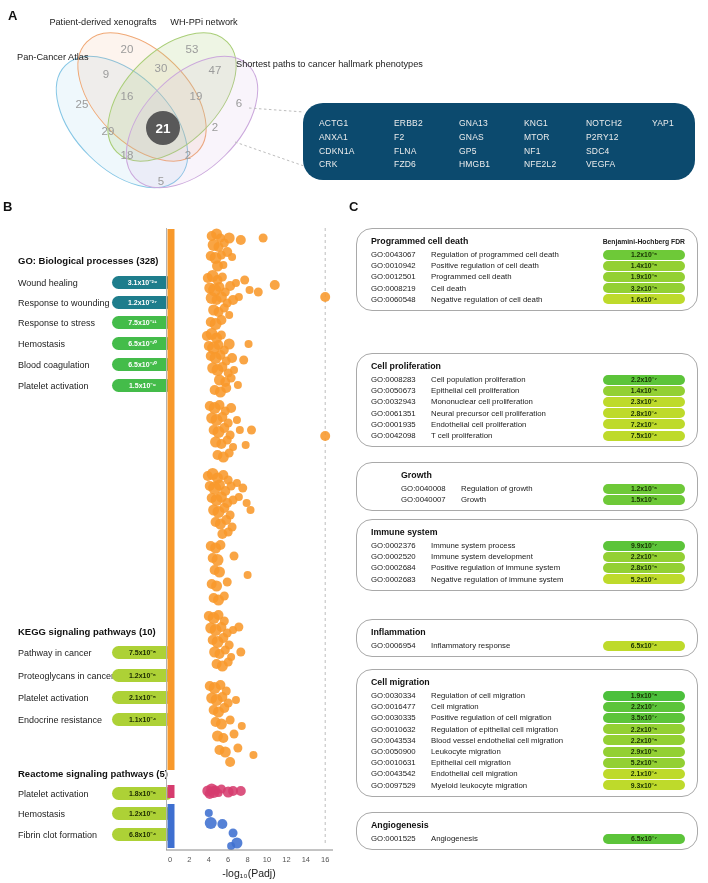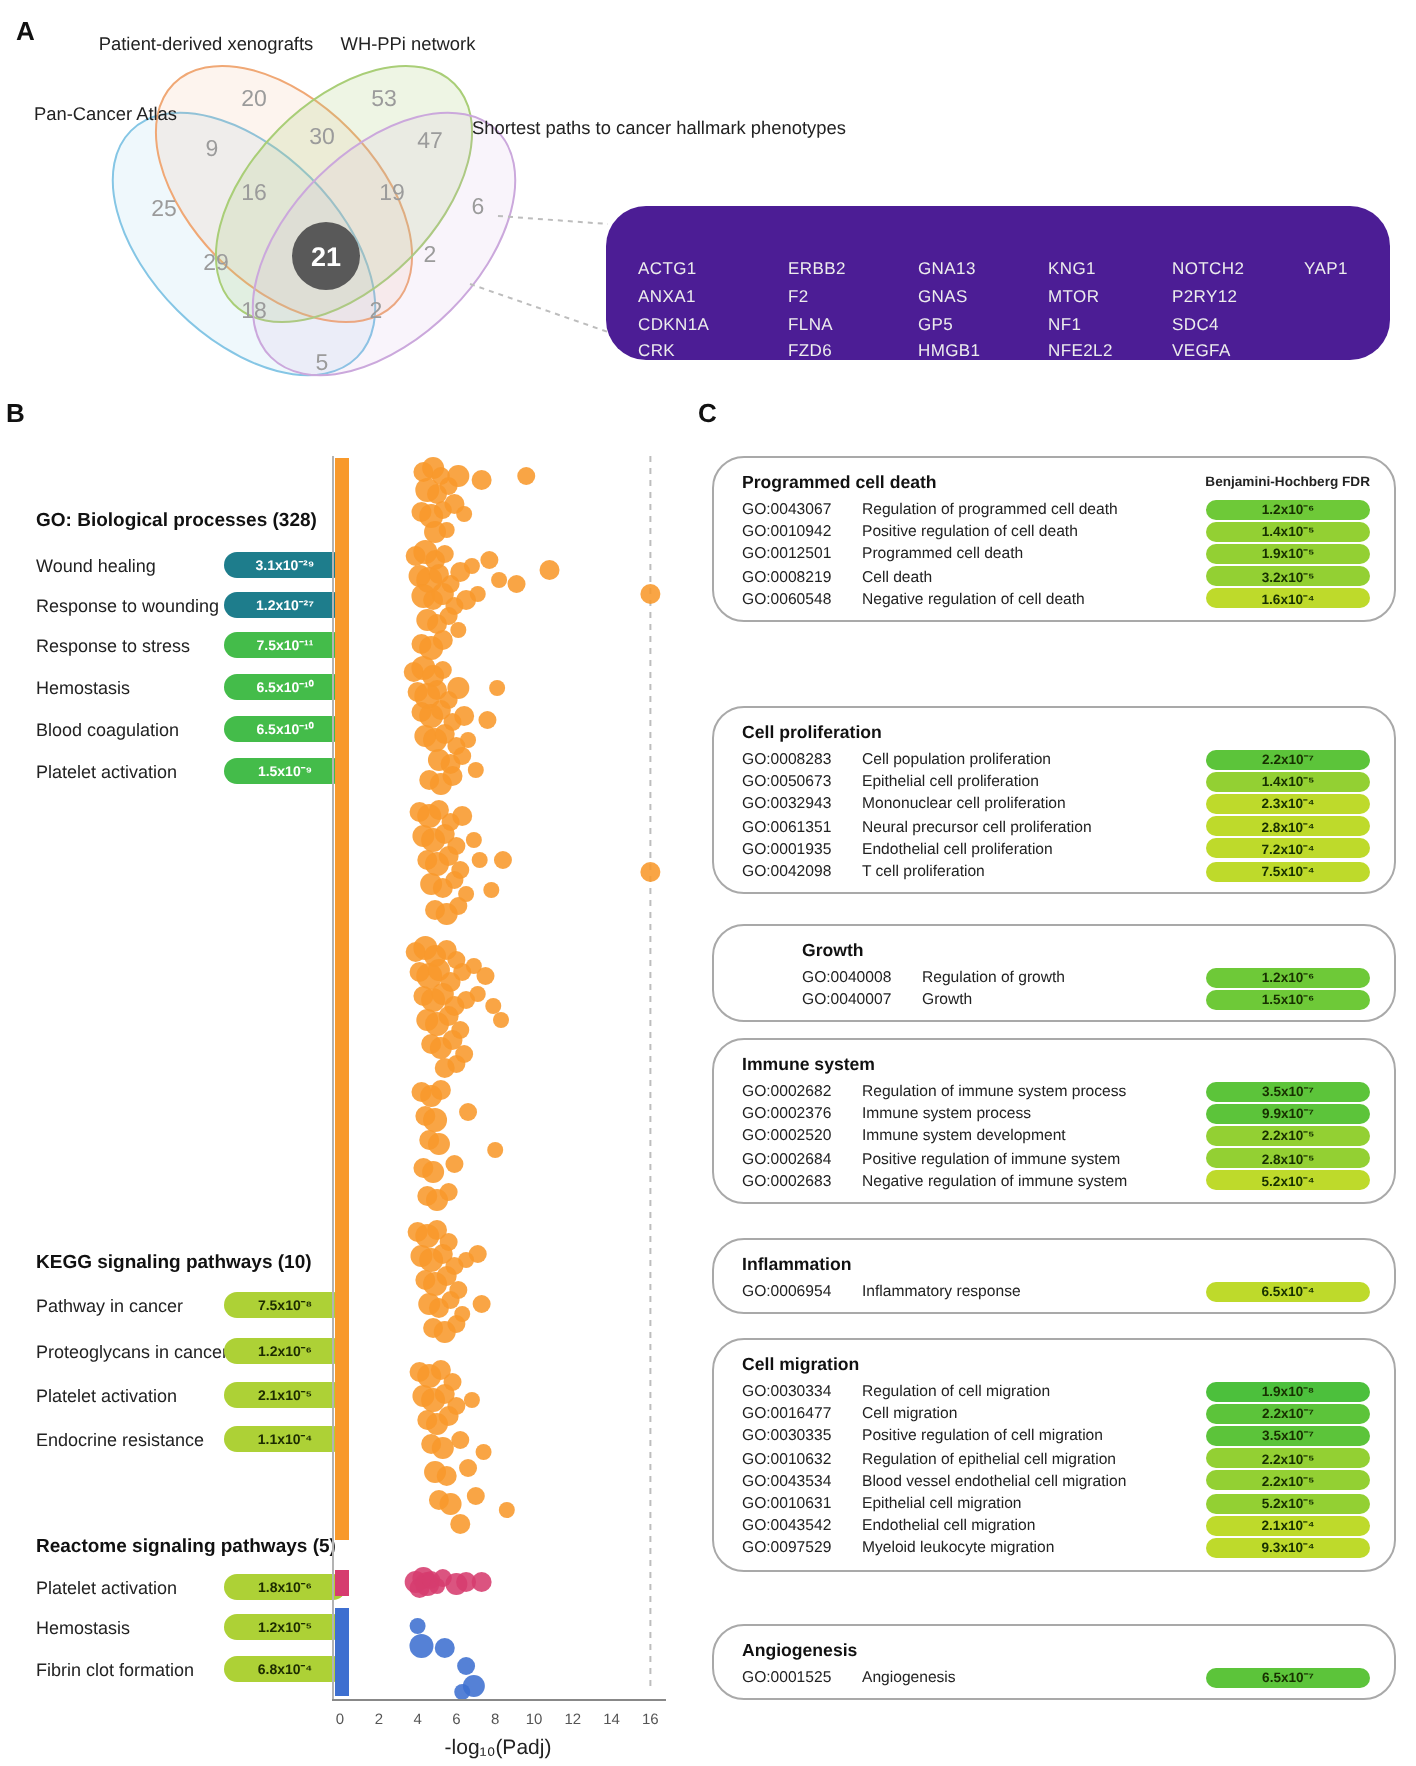--- a/index.html
+++ b/index.html
@@ -1,21 +1,21 @@
 <!DOCTYPE html>
 <html><head>
 <meta charset="utf-8">
 <style>
   html,body{margin:0;padding:0;background:#fff;}
   #fig{position:relative;width:708px;height:883px;background:#fff;font-family:"Liberation Sans",sans-serif;overflow:hidden;}
   .plabel{position:absolute;font-weight:bold;font-size:13px;color:#111;}
   svg{position:absolute;left:0;top:0;}
   .vnum{font-size:11.5px;fill:#9b9b9b;}
   .vlabel{font-size:9.2px;fill:#222;}
-  #genebox{position:absolute;left:303px;top:103px;width:392px;height:77px;background:#4c1d95;border-radius:20px;display:grid;grid-template-columns:75px 65px 65px 62px 66px 1fr;padding:25px 0 0 16px;box-sizing:border-box;}
+  #genebox{position:absolute;left:303px;top:103px;width:392px;height:77px;background:#0c4a6e;border-radius:20px;display:grid;grid-template-columns:75px 65px 65px 62px 66px 1fr;padding:14px 0 0 16px;box-sizing:border-box;}
   .gene{font-size:8.5px;color:#EDEDED;line-height:13.8px;letter-spacing:.2px;}
   .bhead{position:absolute;left:18px;font-weight:bold;font-size:9.5px;color:#111;white-space:nowrap;}
   .brow-label{position:absolute;left:18px;font-size:9px;color:#222;white-space:nowrap;line-height:12px;}
   .badge{position:absolute;left:112px;width:61px;height:13px;border-radius:7px;font-size:7px;font-weight:bold;display:flex;align-items:center;justify-content:center;white-space:nowrap;}
   .badge.teal{background:#1E7D8C;color:#fff;}
   .badge.green{background:#44BC4A;color:#fff;}
   .badge.yg{background:#ADD136;color:#1c2b00;}
   .cbox{position:absolute;left:356px;width:342px;border:1px solid #a9a9a9;border-radius:16px;padding:7px 12px 5px 14px;box-sizing:border-box;background:#fff;}
   .ctitle{font-weight:bold;font-size:8.8px;color:#111;margin-bottom:3px;}
   .crow{display:flex;align-items:center;height:11.2px;font-size:7.8px;color:#222;}
@@ -430,25 +430,20 @@
         </div>
         <div class="crow">
           <span class="cid">GO:0040007</span>
           <span class="cname">Growth</span>
           <span class="cbadge" style="background: rgb(110, 201, 56);">1.5x10⁻⁶</span>
         </div>
       </div>
       <div class="cbox" style="top: 519px;">
         <div class="ctitle">Immune system</div>
         <div class="crow">
-          <span class="cid">GO:0002682</span>
-          <span class="cname">Regulation of immune system process</span>
-          <span class="cbadge" style="background: rgb(92, 196, 58);">3.5x10⁻⁷</span>
-        </div>
-        <div class="crow">
           <span class="cid">GO:0002376</span>
           <span class="cname">Immune system process</span>
           <span class="cbadge" style="background: rgb(92, 196, 58);">9.9x10⁻⁷</span>
         </div>
         <div class="crow">
           <span class="cid">GO:0002520</span>
           <span class="cname">Immune system development</span>
           <span class="cbadge" style="background: rgb(147, 208, 51);">2.2x10⁻⁵</span>
         </div>
         <div class="crow">
@@ -491,20 +486,25 @@
           <span class="cid">GO:0010632</span>
           <span class="cname">Regulation of epithelial cell migration</span>
           <span class="cbadge" style="background: rgb(147, 208, 51);">2.2x10⁻⁵</span>
         </div>
         <div class="crow">
           <span class="cid">GO:0043534</span>
           <span class="cname">Blood vessel endothelial cell migration</span>
           <span class="cbadge" style="background: rgb(147, 208, 51);">2.2x10⁻⁵</span>
         </div>
         <div class="crow">
+          <span class="cid">GO:0050900</span>
+          <span class="cname">Leukocyte migration</span>
+          <span class="cbadge" style="background: rgb(147, 208, 51);">2.9x10⁻⁵</span>
+        </div>
+        <div class="crow">
           <span class="cid">GO:0010631</span>
           <span class="cname">Epithelial cell migration</span>
           <span class="cbadge" style="background: rgb(147, 208, 51);">5.2x10⁻⁵</span>
         </div>
         <div class="crow">
           <span class="cid">GO:0043542</span>
           <span class="cname">Endothelial cell migration</span>
           <span class="cbadge" style="background: rgb(190, 218, 43);">2.1x10⁻⁴</span>
         </div>
         <div class="crow">

